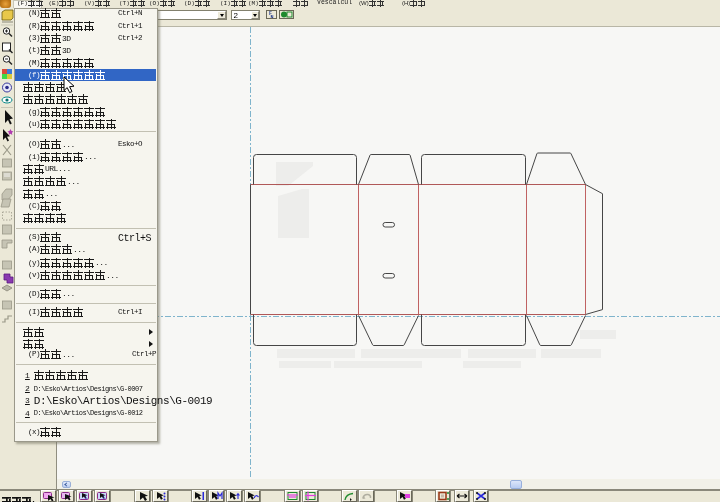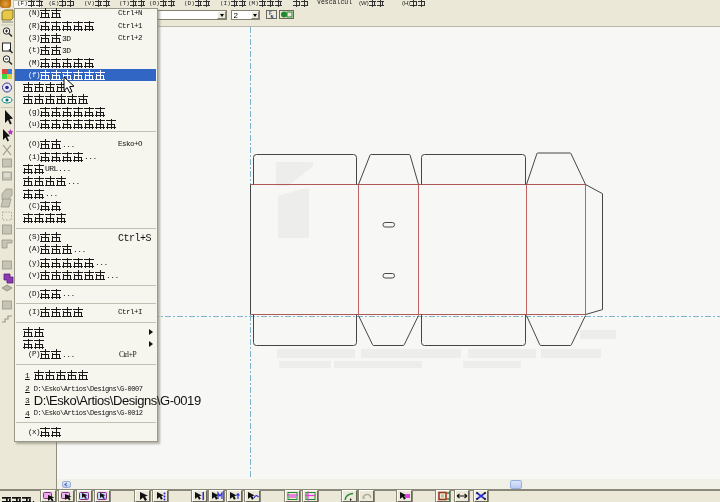--- a/index.html
+++ b/index.html
@@ -482,37 +482,37 @@
     <i class="c"></i>
     <i class="c"></i>
   </div>
 <div class="abs" style="left:149px;top:340.5px;width:0;height:0;border:3px solid transparent;border-left:4px solid #111"></div>
 <div class="abs" style="left:28px;top:348.3px;height:12px;white-space:nowrap;display:flex;align-items:center">
     <span style="font-size:7.5px;color:#111;font-family:'Liberation Mono',monospace;letter-spacing:-0.5px">(P)</span>
     <i class="c"></i>
     <i class="c"></i>
     <span style="font-size:8px;color:#111;font-family:'Liberation Mono',monospace;letter-spacing:-0.5px">...</span>
   </div>
-<div class="abs" style="left:119px;top:350.3px;font-family:Liberation Serif, serif;font-size:7.5px;letter-spacing:-0.5px;color:#111">Ctrl+P</div>
+<div class="abs" style="left:132px;top:350.3px;font-family:Liberation Mono, monospace;font-size:7.5px;letter-spacing:-0.5px;color:#111">Ctrl+P</div>
 <div class="abs" style="left:16px;top:364.0px;width:140px;height:1px;background:#c2c0b2"></div>
 <div class="abs" style="left:25px;top:369.0px;height:12px;white-space:nowrap;display:flex;align-items:center">
     <span style="font-family:'Liberation Mono',monospace;font-size:8px;color:#111;text-decoration:underline;margin-right:4px">1</span>
     <i class="c"></i>
     <i class="c"></i>
     <i class="c"></i>
     <i class="c"></i>
     <i class="c"></i>
   </div>
 <div class="abs" style="left:25px;top:382.5px;height:12px;white-space:nowrap;display:flex;align-items:center">
     <span style="font-family:'Liberation Mono',monospace;font-size:8px;color:#111;text-decoration:underline;margin-right:4px">2</span>
     <span style="font-family:'Liberation Mono',monospace;font-size:7px;letter-spacing:-0.45px;color:#111">D:\Esko\Artios\Designs\G-0007</span>
   </div>
 <div class="abs" style="left:25px;top:394.9px;height:12px;white-space:nowrap;display:flex;align-items:center">
     <span style="font-family:'Liberation Mono',monospace;font-size:8px;color:#111;text-decoration:underline;margin-right:4px">3</span>
-    <span style="font-family:Liberation Sans, sans-serif;font-size:13px;letter-spacing:-0.45px;color:#111">D:\Esko\Artios\Designs\G-0019</span>
+    <span style="font-family:Liberation Mono, monospace;font-size:11px;letter-spacing:-0.45px;color:#111">D:\Esko\Artios\Designs\G-0019</span>
   </div>
 <div class="abs" style="left:25px;top:407.2px;height:12px;white-space:nowrap;display:flex;align-items:center">
     <span style="font-family:'Liberation Mono',monospace;font-size:8px;color:#111;text-decoration:underline;margin-right:4px">4</span>
     <span style="font-family:'Liberation Mono',monospace;font-size:7px;letter-spacing:-0.45px;color:#111">D:\Esko\Artios\Designs\G-0012</span>
   </div>
 <div class="abs" style="left:16px;top:421.8px;width:140px;height:1px;background:#c2c0b2"></div>
 <div class="abs" style="left:28px;top:425.5px;height:12px;white-space:nowrap;display:flex;align-items:center">
     <span style="font-size:7.5px;color:#111;font-family:'Liberation Mono',monospace;letter-spacing:-0.5px">(x)</span>
     <i class="c"></i>
     <i class="c"></i>

